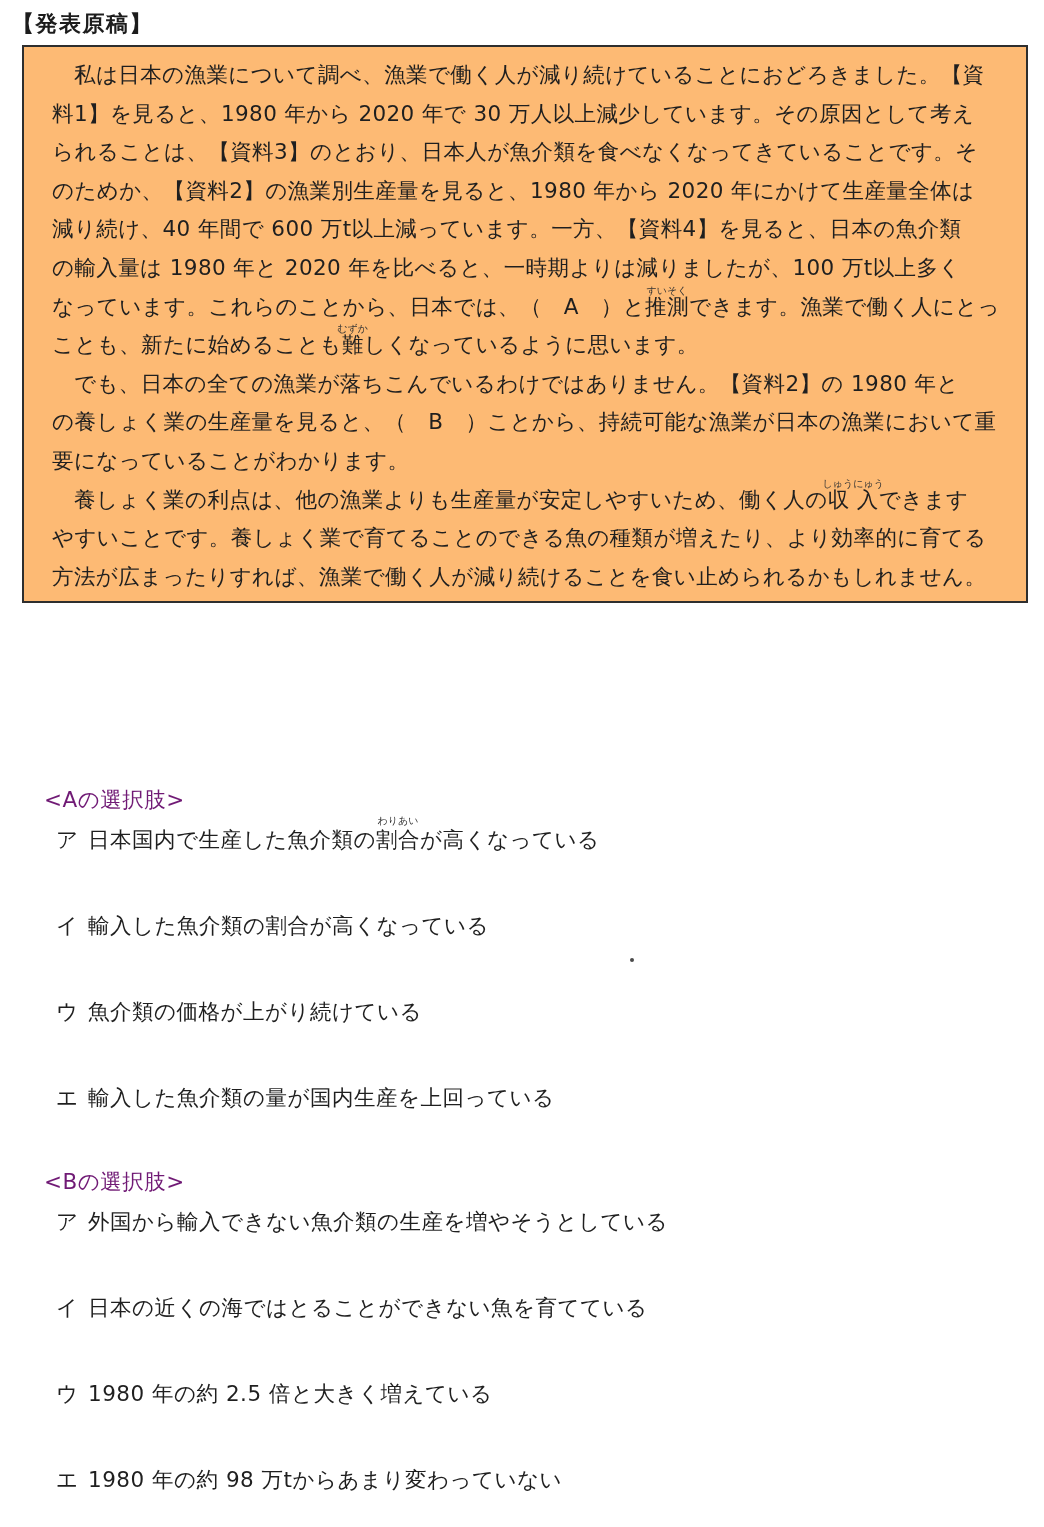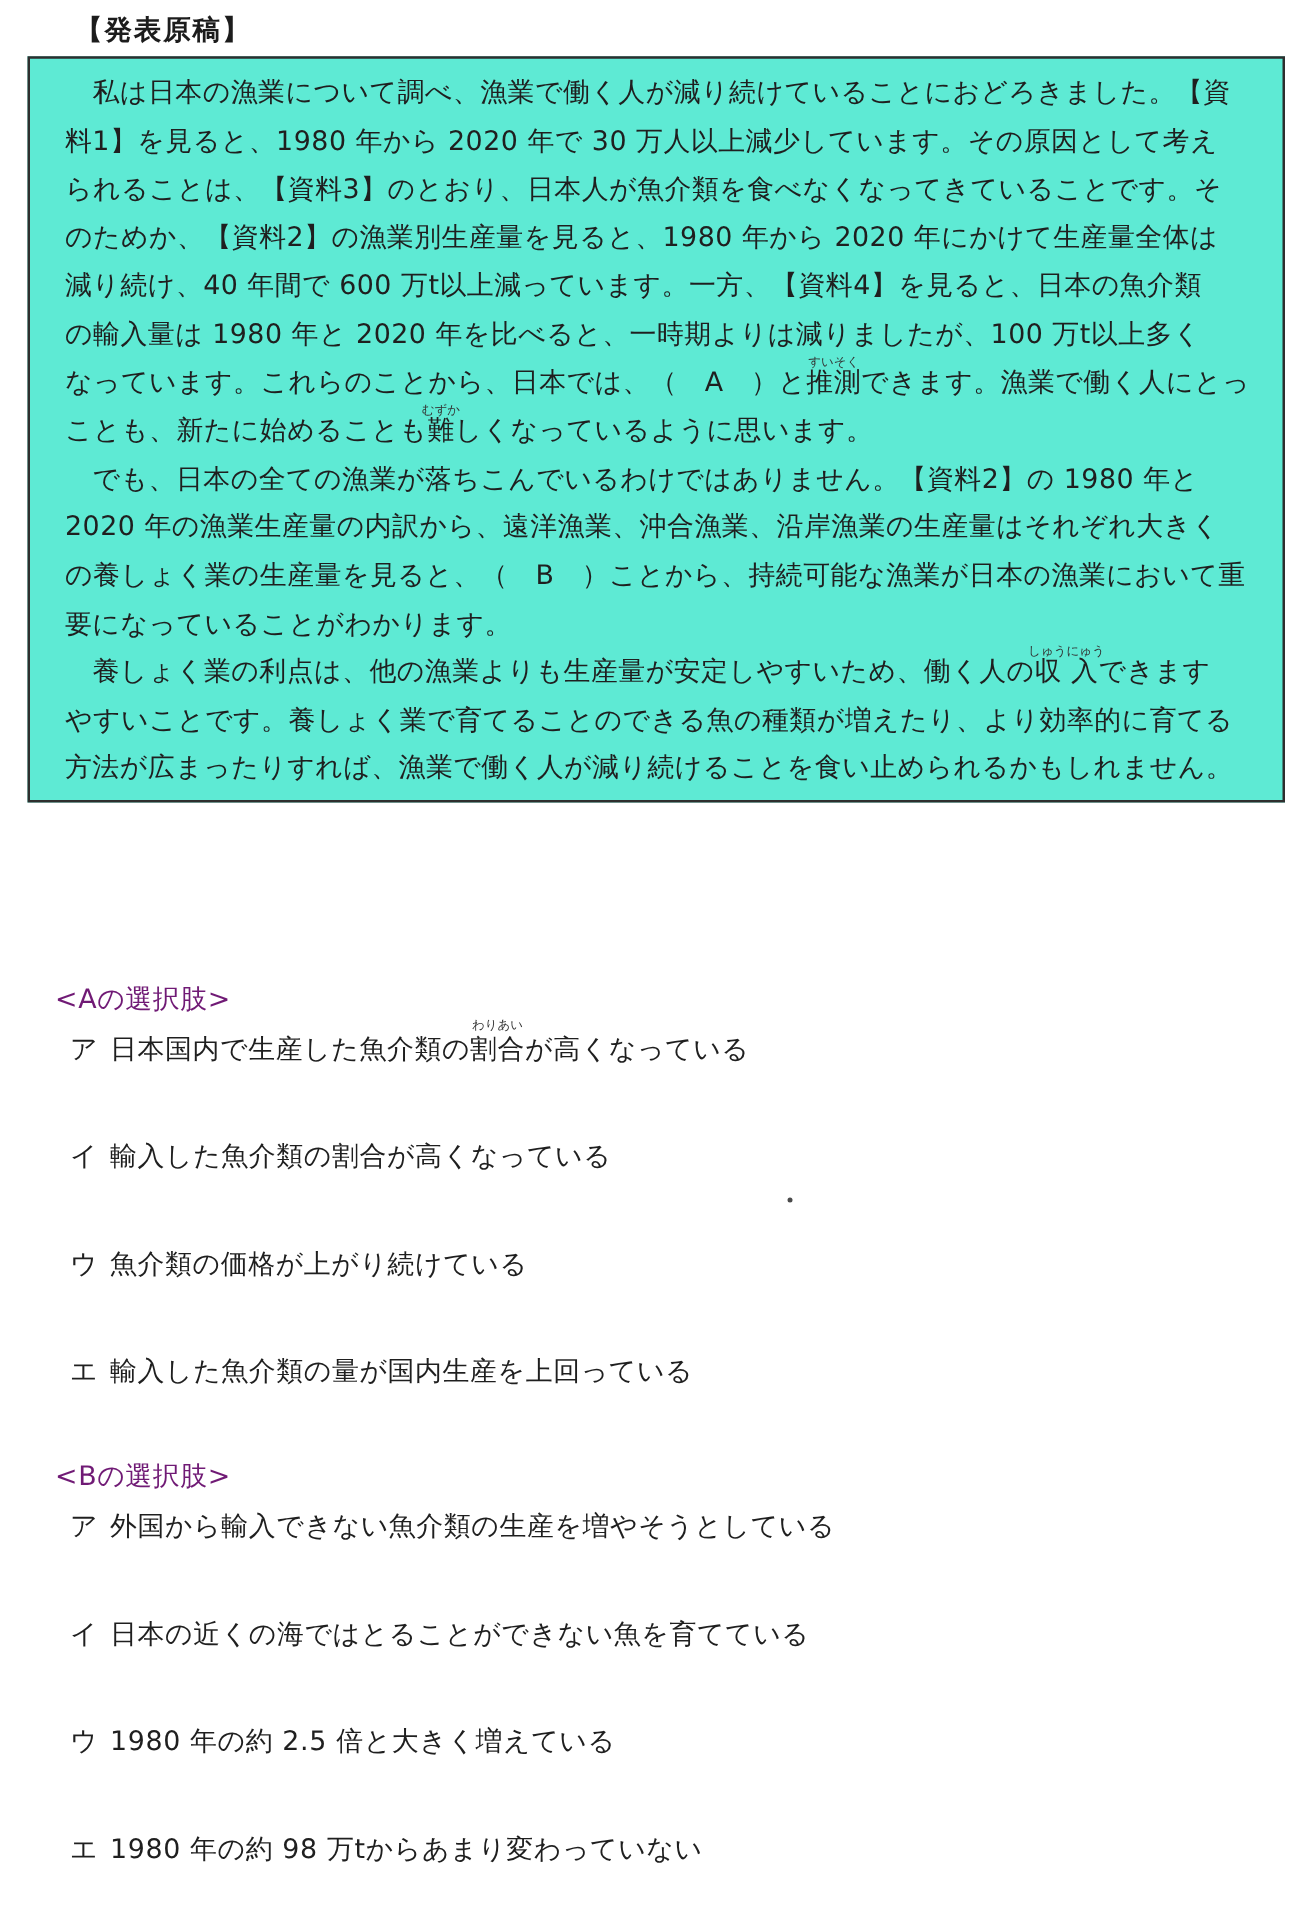--- a/index.html
+++ b/index.html
@@ -5,27 +5,26 @@
   html,body{margin:0;padding:0;}
   body{
     width:1044px;height:1527px;position:relative;background:#ffffff;
     font-family:"DejaVu Sans",sans-serif;color:#222;
     overflow:hidden;
   }
   .doc-title{
     position:absolute;left:12px;top:9px;
     font-size:22px;font-weight:600;letter-spacing:1.5px;color:#1c1c1c;
     white-space:nowrap;
-    margin-left:48px;
   }
   .manuscript-box{
     position:absolute;left:22px;top:45px;width:1006px;box-sizing:border-box;
     border:2px solid #2e2e2e;
     padding:9px 24px 5px 28px;
-    background:#5eead4;
+    background:#fdba74;
   }
   .m-line{
     font-size:21.5px;line-height:38.6px;height:38.6px;
     letter-spacing:0.4px;white-space:nowrap;color:#1f1f1f;
   }
   .m-line.indent{padding-left:22px;}
   
   .rb{position:relative;display:inline-block;}
   .rb .rt{
     position:absolute;left:50%;transform:translateX(-50%);
@@ -59,21 +58,20 @@
 <div class="manuscript-box" id="manuscript">
     <div class="m-line indent"><span>私は日本の漁業について調べ、漁業で働く人が減り続けていることにおどろきました。【資</span></div>
     <div class="m-line"><span>料1】を見ると、1980 年から 2020 年で 30 万人以上減少しています。その原因として考え</span></div>
     <div class="m-line"><span>られることは、【資料3】のとおり、日本人が魚介類を食べなくなってきていることです。そ</span></div>
     <div class="m-line"><span>のためか、【資料2】の漁業別生産量を見ると、1980 年から 2020 年にかけて生産量全体は</span></div>
     <div class="m-line"><span>減り続け、40 年間で 600 万t以上減っています。一方、【資料4】を見ると、日本の魚介類</span></div>
     <div class="m-line"><span>の輸入量は 1980 年と 2020 年を比べると、一時期よりは減りましたが、100 万t以上多く</span></div>
     <div class="m-line"><span>なっています。これらのことから、日本では、（　A　）と</span><span class="rb"><span>推測</span><span class="rt">すいそく</span></span><span>できます。漁業で働く人にとっ</span></div>
     <div class="m-line"><span>ことも、新たに始めることも</span><span class="rb"><span>難</span><span class="rt">むずか</span></span><span>しくなっているように思います。</span></div>
     <div class="m-line indent"><span>でも、日本の全ての漁業が落ちこんでいるわけではありません。【資料2】の 1980 年と</span></div>
-    <div class="m-line"><span>2020 年の漁業生産量の内訳から、遠洋漁業、沖合漁業、沿岸漁業の生産量はそれぞれ大きく</span></div>
     <div class="m-line"><span>の養しょく業の生産量を見ると、（　B　）ことから、持続可能な漁業が日本の漁業において重</span></div>
     <div class="m-line"><span>要になっていることがわかります。</span></div>
     <div class="m-line indent"><span>養しょく業の利点は、他の漁業よりも生産量が安定しやすいため、働く人の</span><span class="rb"><span>収 入</span><span class="rt">しゅうにゅう</span></span><span>できます</span></div>
     <div class="m-line"><span>やすいことです。養しょく業で育てることのできる魚の種類が増えたり、より効率的に育てる</span></div>
     <div class="m-line"><span>方法が広まったりすれば、漁業で働く人が減り続けることを食い止められるかもしれません。</span></div>
   </div>
 
 <div id="choices">
     <div class="choice-heading g0">&lt;Aの選択肢&gt;</div>
     <div class="choice-option g0 o0">

